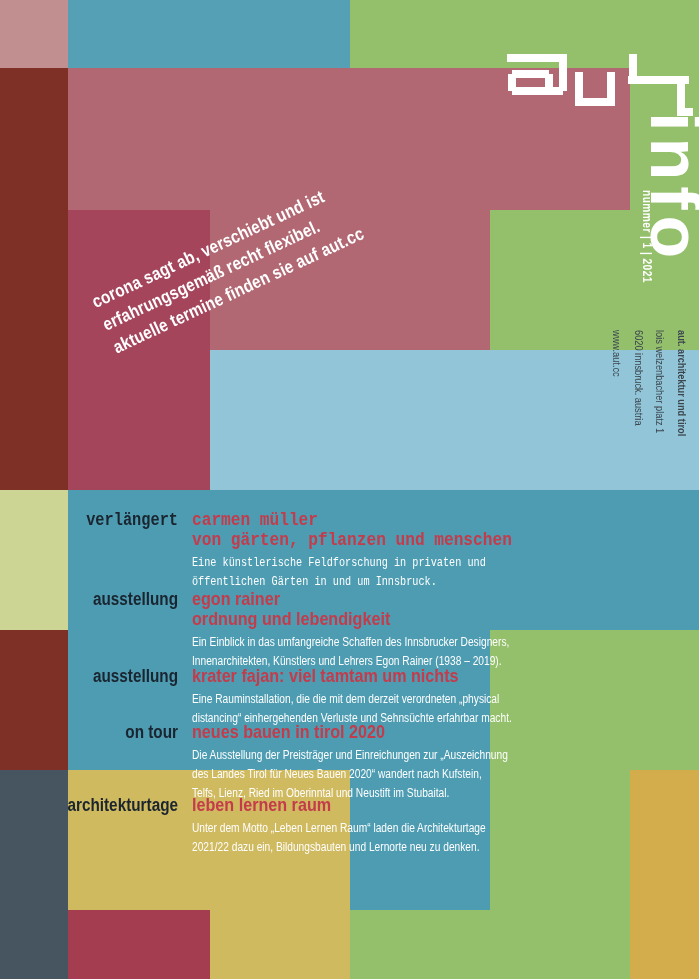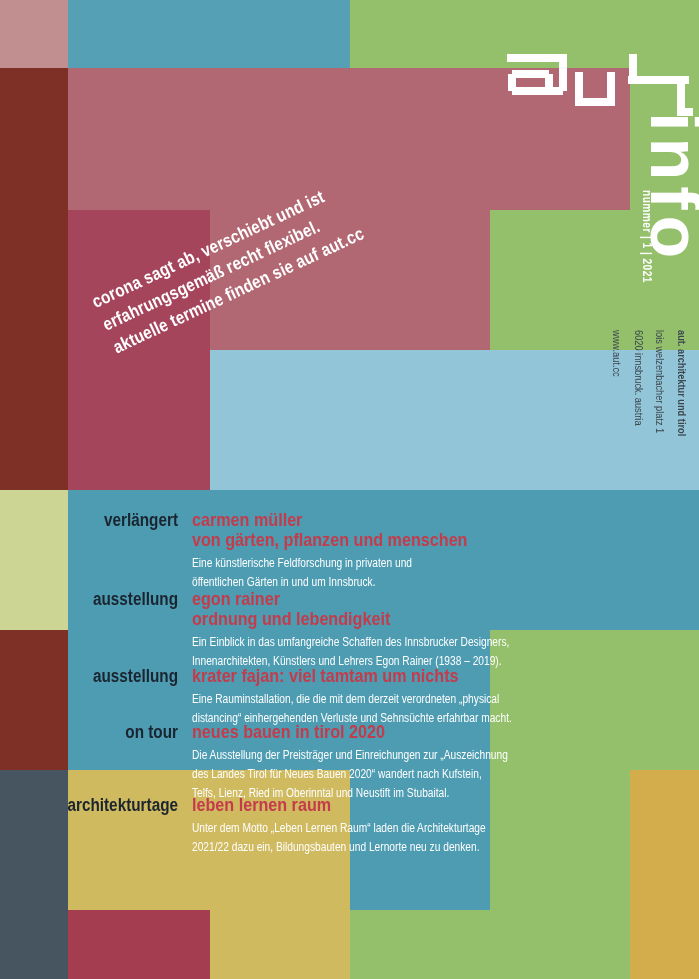--- a/index.html
+++ b/index.html
@@ -110,21 +110,21 @@
   <div>6020 innsbruck. austria</div>
   <div>www.aut.cc</div>
 </div>
 
 <div class="notice">
   <div>corona sagt ab, verschiebt und ist</div>
   <div>erfahrungsgemäß recht flexibel.</div>
   <div>aktuelle termine finden sie auf aut.cc</div>
 </div>
 
-<div class="event" style="top:510px;">
+<div class="event" style="top:510px;font-family:Liberation Mono, monospace;">
   <div class="elabel">verlängert</div>
   <div class="econtent">
     <div class="etitle">carmen müller</div>
     <div class="etitle">von gärten, pflanzen und menschen</div>
     <div class="edescs">
       <div class="edesc">Eine künstlerische Feldforschung in privaten und</div>
       <div class="edesc">öffentlichen Gärten in und um Innsbruck.</div>
     </div>
   </div>
 </div>

